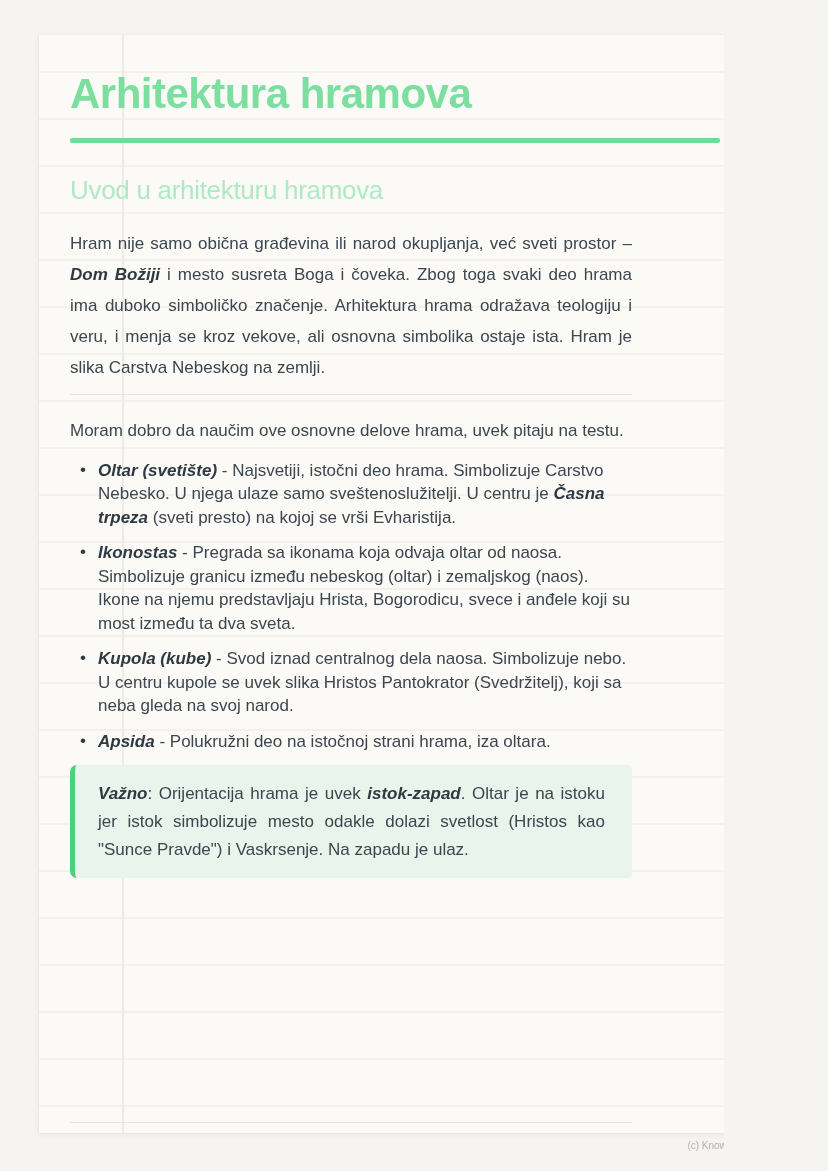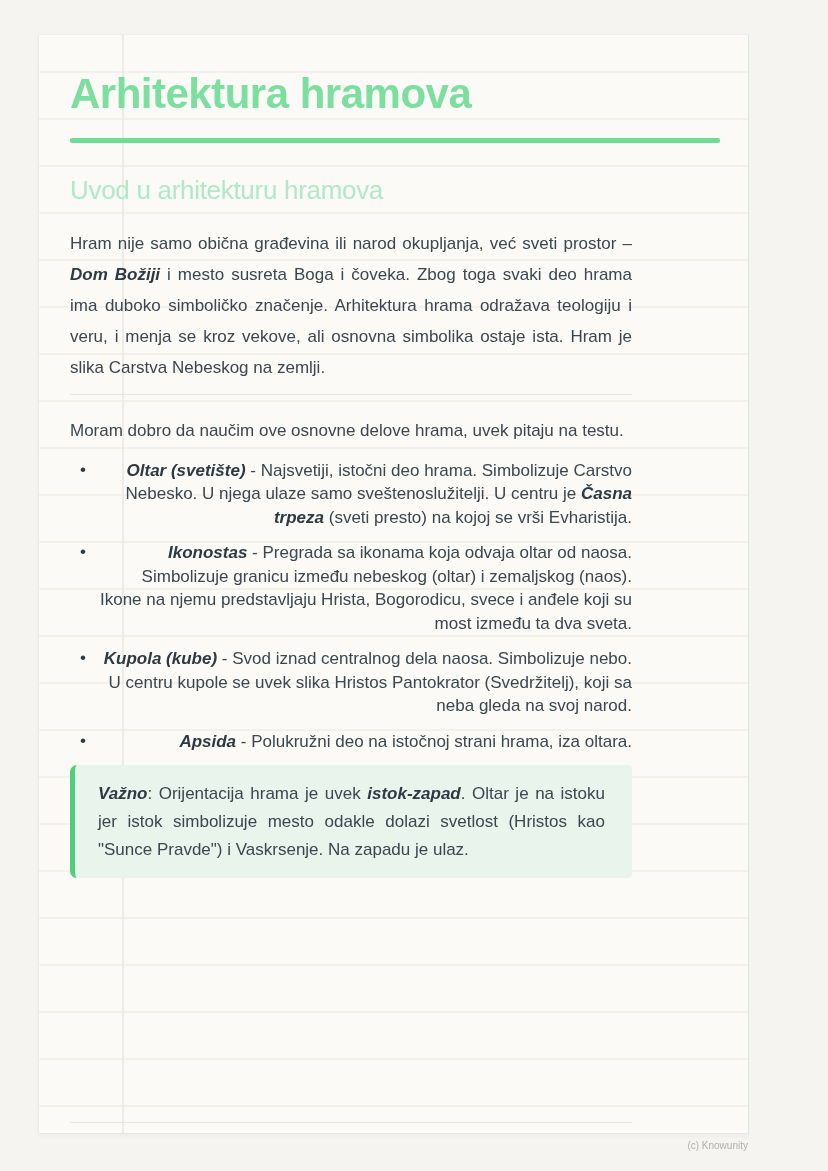--- a/index.html
+++ b/index.html
@@ -3,38 +3,38 @@
 <meta charset="utf-8">
 <style>
   :root{
     --canvas-bg:#f5f4f1; --page-bg:#fbfaf7; --title-green:#7cdf9f; --heading-mint:#afe9c5;
     --accent-green:#6edc95; --callout-bg:#e9f4ed; --callout-accent:#50cf7a; --text:#3b464f;
     --text-bold:#2e3942; --divider:#e7e5e1; --footer-gray:#b2b0ac; --margin-line:#edebe6;
     --mint-line:#d3ebd9; --mint-band:#eff7f0; --ruling:#f4f1ec;
   }
   html,body{margin:0;padding:0;}
   body{background:var(--canvas-bg);font-family:"Liberation Sans",sans-serif;}
-  .canvas{position:relative;width:724px;height:1171px;background:var(--canvas-bg);overflow:hidden;padding-left:25px;}
+  .canvas{position:relative;width:724px;height:1171px;background:var(--canvas-bg);overflow:hidden;}
   .page{position:absolute;left:39px;top:35px;width:751px;height:1098px;background:var(--page-bg);
         box-shadow:0 0 0 1px rgba(0,0,0,0.02),0 2px 6px rgba(0,0,0,0.05);}
   .rulings{position:absolute;left:0;top:0;right:0;bottom:0;
         background:repeating-linear-gradient(to bottom,transparent 0,transparent 36px,var(--ruling) 36px,var(--ruling) 38px,transparent 38px,transparent 47px);}
   .margin-line{position:absolute;left:83px;top:0;bottom:0;width:2px;background:var(--margin-line);}
   .mint-band{position:absolute;left:711px;top:0;bottom:0;width:40px;background:var(--mint-band);}
   .mint-line{position:absolute;left:709px;top:0;bottom:0;width:3px;background:var(--mint-line);}
   .content{position:relative;padding:0 158px 0 31px;}
   .doc-title{margin:35px 0 0;font-size:42px;line-height:48px;font-weight:bold;color:var(--title-green);letter-spacing:-0.5px;}
   .title-rule{margin-top:20px;width:650px;height:5px;background:var(--accent-green);border-radius:2px;}
   .h2{font-size:26px;line-height:31px;font-weight:normal;color:var(--heading-mint);letter-spacing:-0.3px;}
   .h2.first{margin-top:32px;}
   .h2.second{margin-top:21px;}
   .lead{margin:13px 0 0;font-size:17px;line-height:31px;color:var(--text);text-align:justify;}
   .divider{height:1px;background:var(--divider);margin-top:11px;width:562px;}
   .note{margin:24px 0 0;font-size:17px;line-height:23px;color:var(--text);white-space:nowrap;}
-  ul.bullets{margin:17px 0 0;padding:0 0 0 28px;list-style:none;text-align:right;}
+  ul.bullets{margin:17px 0 0;padding:0 0 0 28px;list-style:none;}
   ul.bullets li{position:relative;font-size:17px;line-height:23.5px;color:var(--text);margin-bottom:12px;}
   ul.bullets li::before{content:"\2022";position:absolute;left:-18px;top:-1px;color:var(--text-bold);font-size:17px;}
   b{color:var(--text-bold);font-style:italic;}
   .callout{box-sizing:border-box;margin-top:8px;width:562px;background:var(--callout-bg);
         border-left:5px solid var(--callout-accent);border-radius:7px 4px 4px 7px;
         padding:15px 27px 14px 23px;font-size:17px;line-height:28px;color:var(--text);text-align:justify;}
   .footer-credit{position:absolute;right:17px;top:1104px;font-size:10px;line-height:14px;color:var(--footer-gray);}
   .bottom-divider{position:absolute;left:31px;top:1087px;width:562px;height:1px;background:var(--divider);}
 </style>
 </head>

